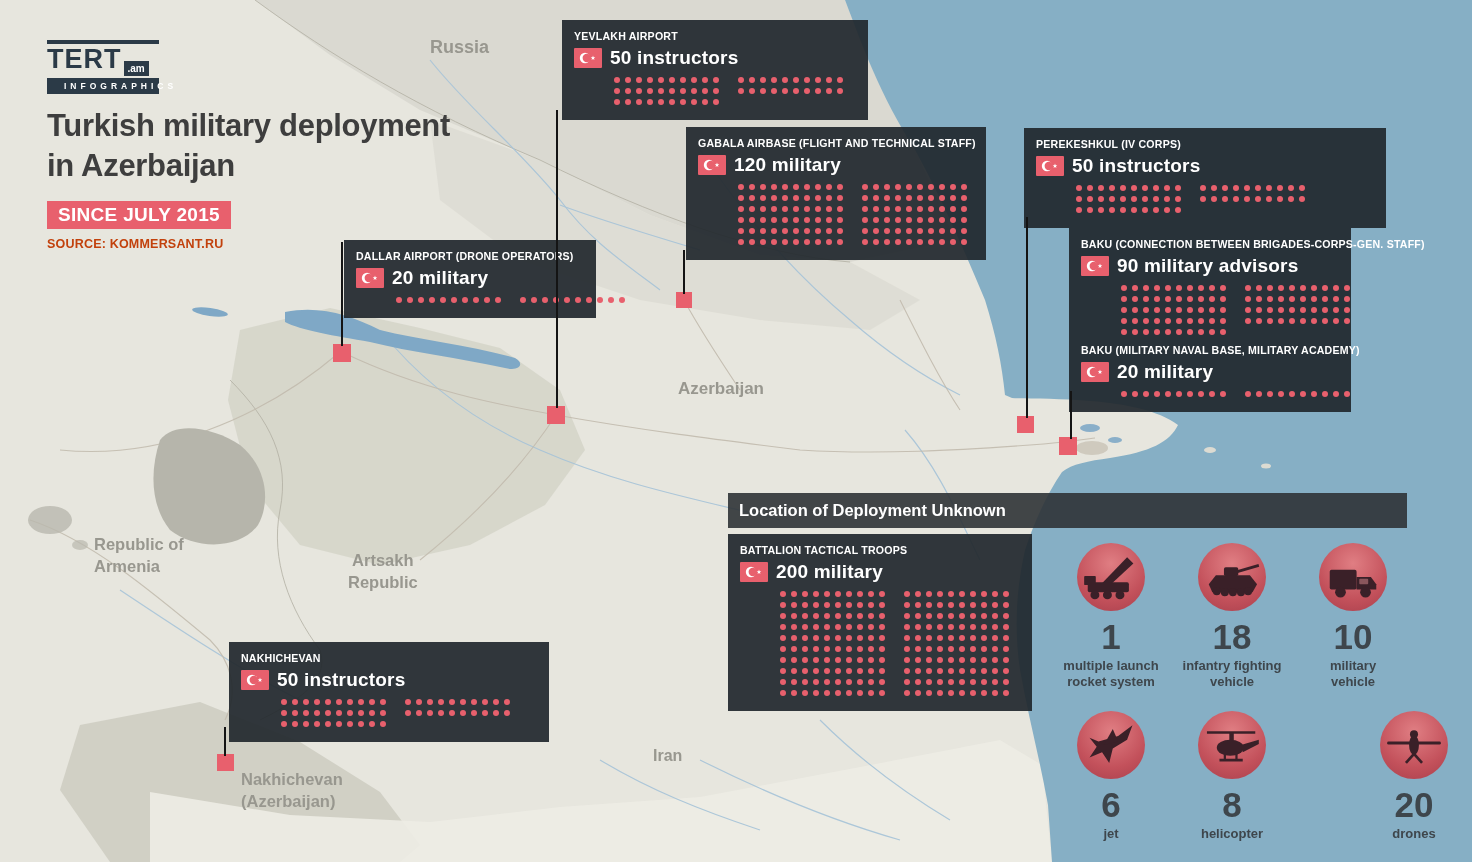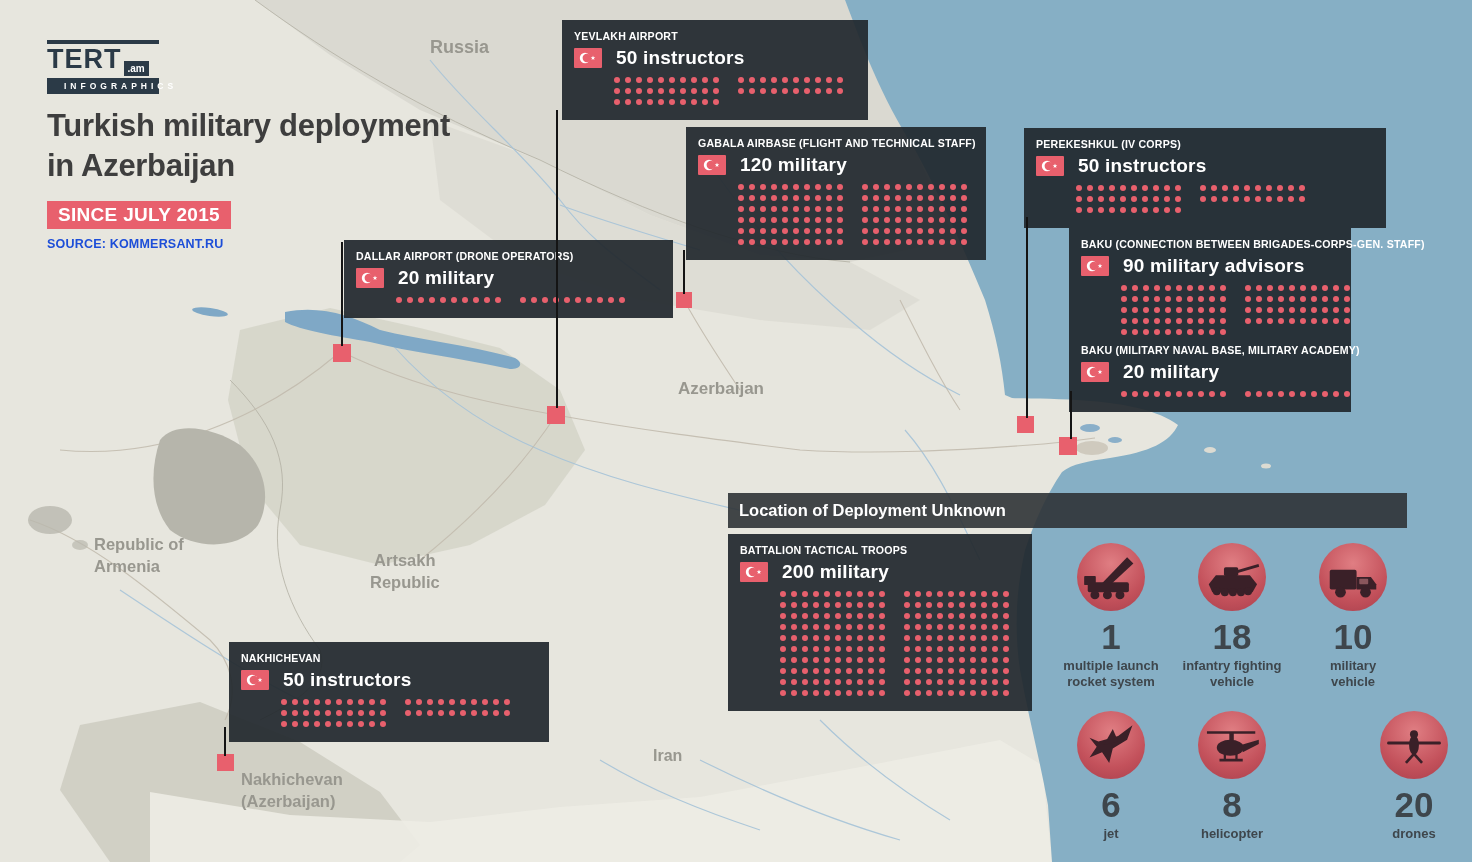--- a/index.html
+++ b/index.html
@@ -17,40 +17,40 @@
   
   .map-label{position:absolute;z-index:1;color:var(--maplabel);font-weight:700;white-space:pre-line;line-height:1.32;}
 
   
   .marker{position:absolute;background:var(--accent);z-index:2;}
   .connector{position:absolute;width:2px;background:#141414;z-index:4;}
 
   
   .panel{position:absolute;background:var(--panel);color:#fff;padding:10px 12px;z-index:3;}
   .panel-title{font-size:10.6px;font-weight:700;letter-spacing:.2px;margin-bottom:5px;white-space:nowrap;}
-  .flag-row{display:flex;align-items:center;gap:14px;}
+  .flag-row{display:flex;align-items:center;gap:8px;}
   .flag{width:28px;height:20px;flex:0 0 auto;}
   .panel-value{font-size:19px;font-weight:700;letter-spacing:.2px;white-space:nowrap;}
   .dots{margin:8px 0 0 40px;}
   .dot-row{line-height:0;height:6px;margin-bottom:5px;white-space:nowrap;}
   .dot{display:inline-block;width:6px;height:6px;border-radius:50%;background:var(--accent);margin-right:5px;}
   .dot.gap{margin-left:14px;}
   .panel-group + .panel-group{margin-top:9px;}
 
   
   #header{position:absolute;left:47px;top:40px;z-index:5;}
   .logo{width:112px;}
   .logo-topbar{height:4px;background:var(--navy);margin-bottom:2px;}
   .logo-row{display:flex;align-items:flex-start;}
   .logo-main{font-size:27px;font-weight:700;color:var(--navy);letter-spacing:1px;line-height:1;}
   .logo-suffix{background:var(--navy);color:#fff;font-size:10px;font-weight:700;padding:2px 4px;margin-left:2px;margin-top:15px;}
   .logo-sub{background:var(--navy);color:#fff;font-size:8.5px;font-weight:700;letter-spacing:4px;padding:3px 0 3px 17px;text-align:left;margin-top:2px;}
   .page-title{margin-top:12px;font-size:31px;font-weight:700;color:var(--ink);line-height:1.3;white-space:pre-line;letter-spacing:-.3px;}
   .badge{display:inline-block;margin-top:14px;background:var(--accent);color:#fff;font-size:19px;font-weight:700;padding:3px 11px;letter-spacing:.3px;}
-  .source{margin-top:8px;font-size:12.5px;font-weight:700;color:#1d4ed8;letter-spacing:.2px;}
+  .source{margin-top:8px;font-size:12.5px;font-weight:700;color:#c2410c;letter-spacing:.2px;}
 
   
   #unknown-bar{position:absolute;left:728px;top:493px;width:679px;height:35px;background:rgba(47,51,54,0.9);color:#fff;z-index:3;display:flex;align-items:center;padding-left:11px;font-size:16.5px;font-weight:700;}
 
   
   .stat{position:absolute;width:120px;text-align:center;z-index:3;}
   .stat-circle{width:68px;height:68px;border-radius:50%;margin:0 auto;background:radial-gradient(circle at 50% 30%,#e07e83 0%,#c3515b 62%,#a83f4c 100%);display:flex;align-items:center;justify-content:center;overflow:hidden;}
   .stat-circle svg{display:block;}
   .stat-value{margin-top:8px;font-size:35px;font-weight:700;color:#3e464c;line-height:1;}
   .stat-label{margin-top:4px;font-size:13px;font-weight:700;color:#3e464c;line-height:1.25;white-space:pre-line;}
@@ -118,21 +118,21 @@
     <ellipse cx="210" cy="312" rx="18" ry="4" fill="#7fa8c6" transform="rotate(8 210 312)"></ellipse>
     <path d="M285,312 C320,305 350,315 380,330 C420,340 470,345 515,358 C525,363 520,372 505,368 C460,358 410,352 370,342 C335,336 300,330 285,322 Z" fill="#7fa8c6"></path>
     <ellipse cx="1090" cy="428" rx="10" ry="4" fill="#7fa8c6" opacity="0.9"></ellipse>
     <ellipse cx="1115" cy="440" rx="7" ry="3" fill="#7fa8c6" opacity="0.9"></ellipse>
   </svg>
 
   <div class="map-label" style="left:430px;top:36px;font-size:18px;">Russia</div>
   <div class="map-label" style="left:678px;top:378px;font-size:17px;">Azerbaijan</div>
   <div class="map-label" style="left:94px;top:534px;font-size:16.5px;">Republic of
 Armenia</div>
-  <div class="map-label" style="left:348px;top:550px;font-size:16.5px;text-align:center;margin-left:22px;">Artsakh
+  <div class="map-label" style="left:348px;top:550px;font-size:16.5px;text-align:center;">Artsakh
 Republic</div>
   <div class="map-label" style="left:653px;top:745px;font-size:16px;">Iran</div>
   <div class="map-label" style="left:241px;top:769px;font-size:16.5px;">Nakhichevan
 (Azerbaijan)</div>
 
   <div class="marker" style="left:333px;top:344px;width:18px;height:18px;"></div>
   <div class="marker" style="left:547px;top:406px;width:18px;height:18px;"></div>
   <div class="marker" style="left:676px;top:292px;width:16px;height:16px;"></div>
   <div class="marker" style="left:1017px;top:416px;width:17px;height:17px;"></div>
   <div class="marker" style="left:1059px;top:437px;width:18px;height:18px;"></div>
@@ -232,21 +232,21 @@
             <polygon points="19,7.6 19.6,9.2 21.3,9.3 20,10.3 20.4,11.9 19,10.9 17.6,11.9 18,10.3 16.7,9.3 18.4,9.2" fill="#fff"></polygon>
           </svg>
         <div class="panel-value">20 military</div>
       </div>
       <div class="dots">
           <div class="dot-row"><span class="dot"></span><span class="dot"></span><span class="dot"></span><span class="dot"></span><span class="dot"></span><span class="dot"></span><span class="dot"></span><span class="dot"></span><span class="dot"></span><span class="dot"></span><span class="dot gap"></span><span class="dot"></span><span class="dot"></span><span class="dot"></span><span class="dot"></span><span class="dot"></span><span class="dot"></span><span class="dot"></span><span class="dot"></span><span class="dot"></span></div>
         </div>
     </div>
   </div>
 
-  <div class="panel" style="left:344px;top:240px;width:329px;">
+  <div class="panel" style="left:344px;top:240px;width:252px;">
     <div class="panel-title">DALLAR AIRPORT (DRONE OPERATORS)</div>
     <div class="flag-row">
       <svg class="flag" viewBox="0 0 28 20">
           <rect width="28" height="20" rx="1" fill="#e8606d"></rect>
           <circle cx="11" cy="10" r="5.2" fill="#fff"></circle>
           <circle cx="12.8" cy="10" r="4.2" fill="#e8606d"></circle>
           <polygon points="19,7.6 19.6,9.2 21.3,9.3 20,10.3 20.4,11.9 19,10.9 17.6,11.9 18,10.3 16.7,9.3 18.4,9.2" fill="#fff"></polygon>
         </svg>
       <div class="panel-value">20 military</div>
     </div>

